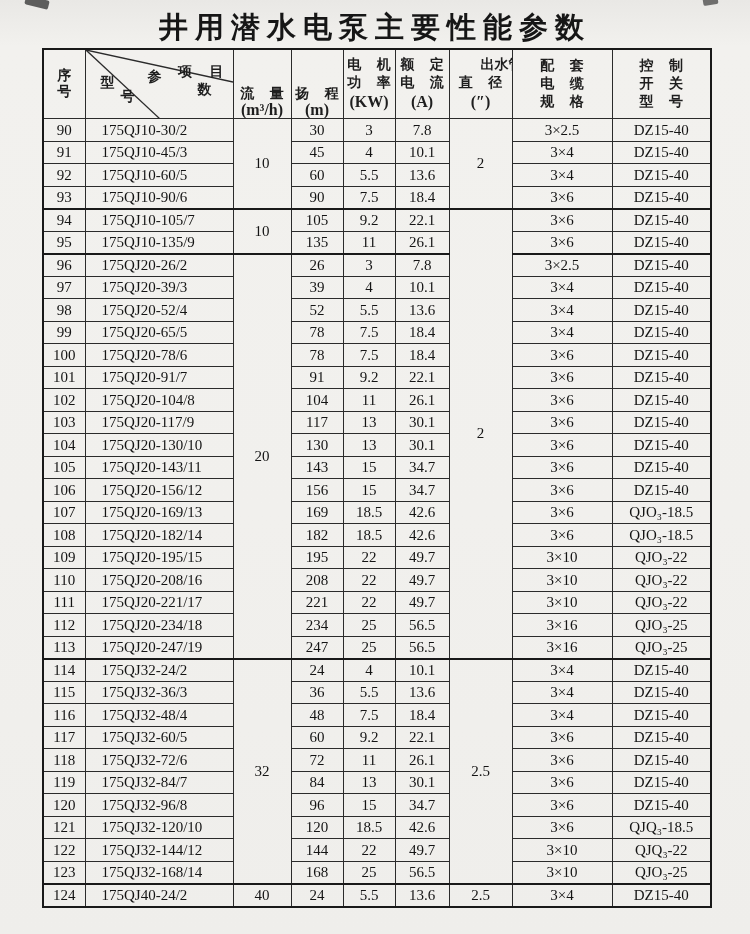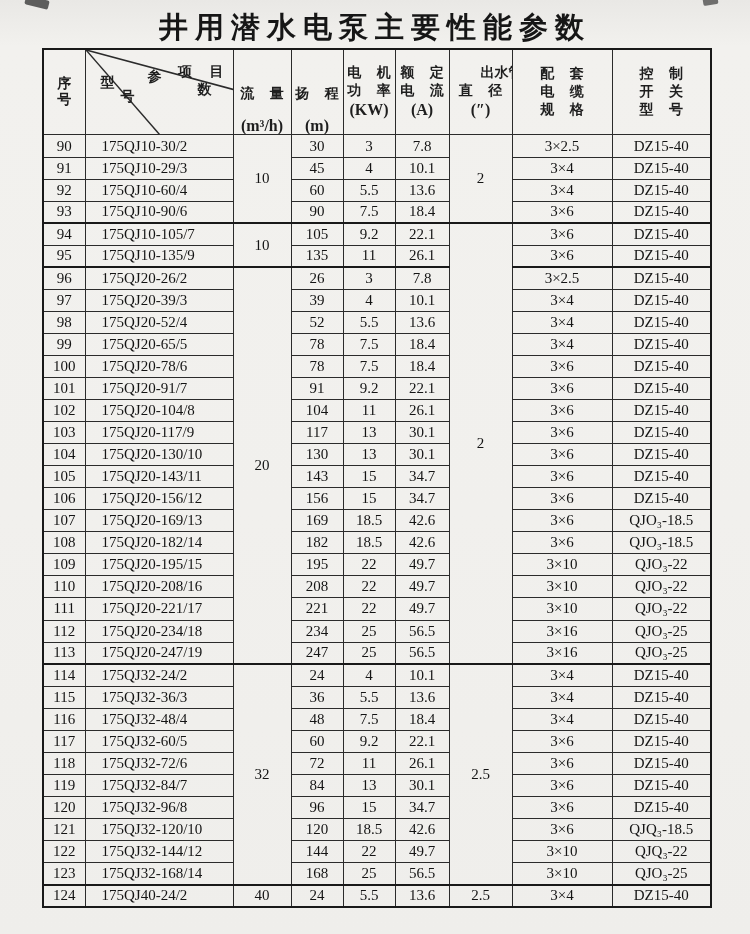--- a/index.html
+++ b/index.html
@@ -31,21 +31,21 @@
     border:2px solid #191919;
   }
   .perf th, .perf td {
     border:1px solid var(--line);
     padding:0; text-align:center; vertical-align:middle;
     overflow:hidden; white-space:nowrap;
   }
   .perf thead tr { height:60px; }
   .perf thead th { font-weight:bold; font-size:14px; line-height:1.05; }
   .hstack { display:flex; flex-direction:column; align-items:center; justify-content:center; height:100%; }
-  .g-wide { row-gap:16px;margin-top:37px; }   
+  .g-wide { row-gap:0;margin-top:37px; }   
   .g-tight{ row-gap:2px; }    
   .g-mid  { row-gap:3px; }    
   .hz { word-spacing:12px; }
   .hz3 { letter-spacing:0;margin-left:42px; }
   .unit { font-size:16px; letter-spacing:0; }
 
   th.diag { position:relative; padding:0; }
   th.diag svg { position:absolute; left:0; top:0; width:100%; height:100%; }
   th.diag .dlabel { position:absolute; font-size:14px; font-weight:bold; line-height:1; }
   .d-xiangmu { right:9px;  top:15px;  word-spacing:14px; }
@@ -154,30 +154,30 @@
           <td class="c-num" rowspan="4">10</td>
           <td class="c-num">30</td>
           <td class="c-num">3</td>
           <td class="c-num">7.8</td>
           <td class="c-num" rowspan="4">2</td>
           <td class="c-num">3×2.5</td>
           <td class="c-num">DZ15-40</td>
         </tr>
         <tr>
           <td class="c-no">91</td>
-          <td class="c-model">175QJ10-29/3</td>
+          <td class="c-model">175QJ10-45/3</td>
           <td class="c-num">45</td>
           <td class="c-num">4</td>
           <td class="c-num">10.1</td>
           <td class="c-num">3×4</td>
           <td class="c-num">DZ15-40</td>
         </tr>
         <tr>
           <td class="c-no">92</td>
-          <td class="c-model">175QJ10-60/4</td>
+          <td class="c-model">175QJ10-60/5</td>
           <td class="c-num">60</td>
           <td class="c-num">5.5</td>
           <td class="c-num">13.6</td>
           <td class="c-num">3×4</td>
           <td class="c-num">DZ15-40</td>
         </tr>
         <tr>
           <td class="c-no">93</td>
           <td class="c-model">175QJ10-90/6</td>
           <td class="c-num">90</td>

